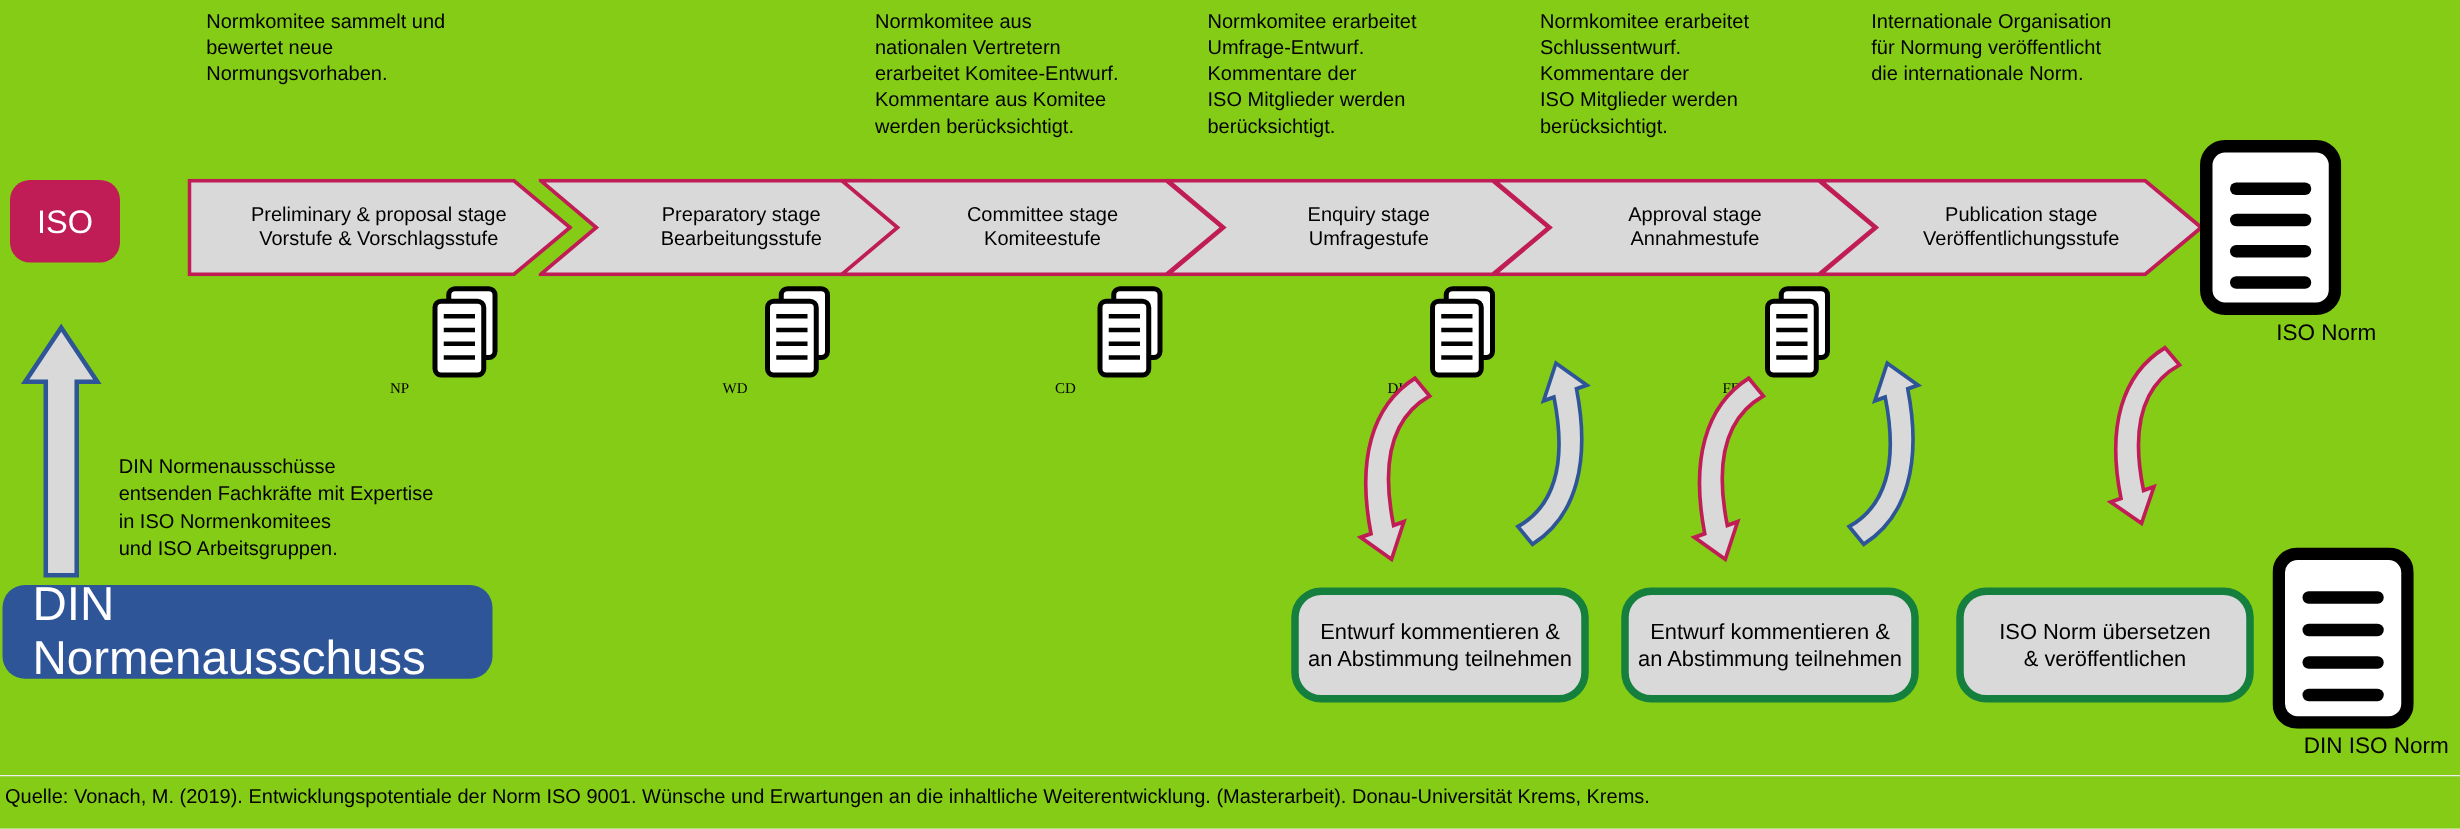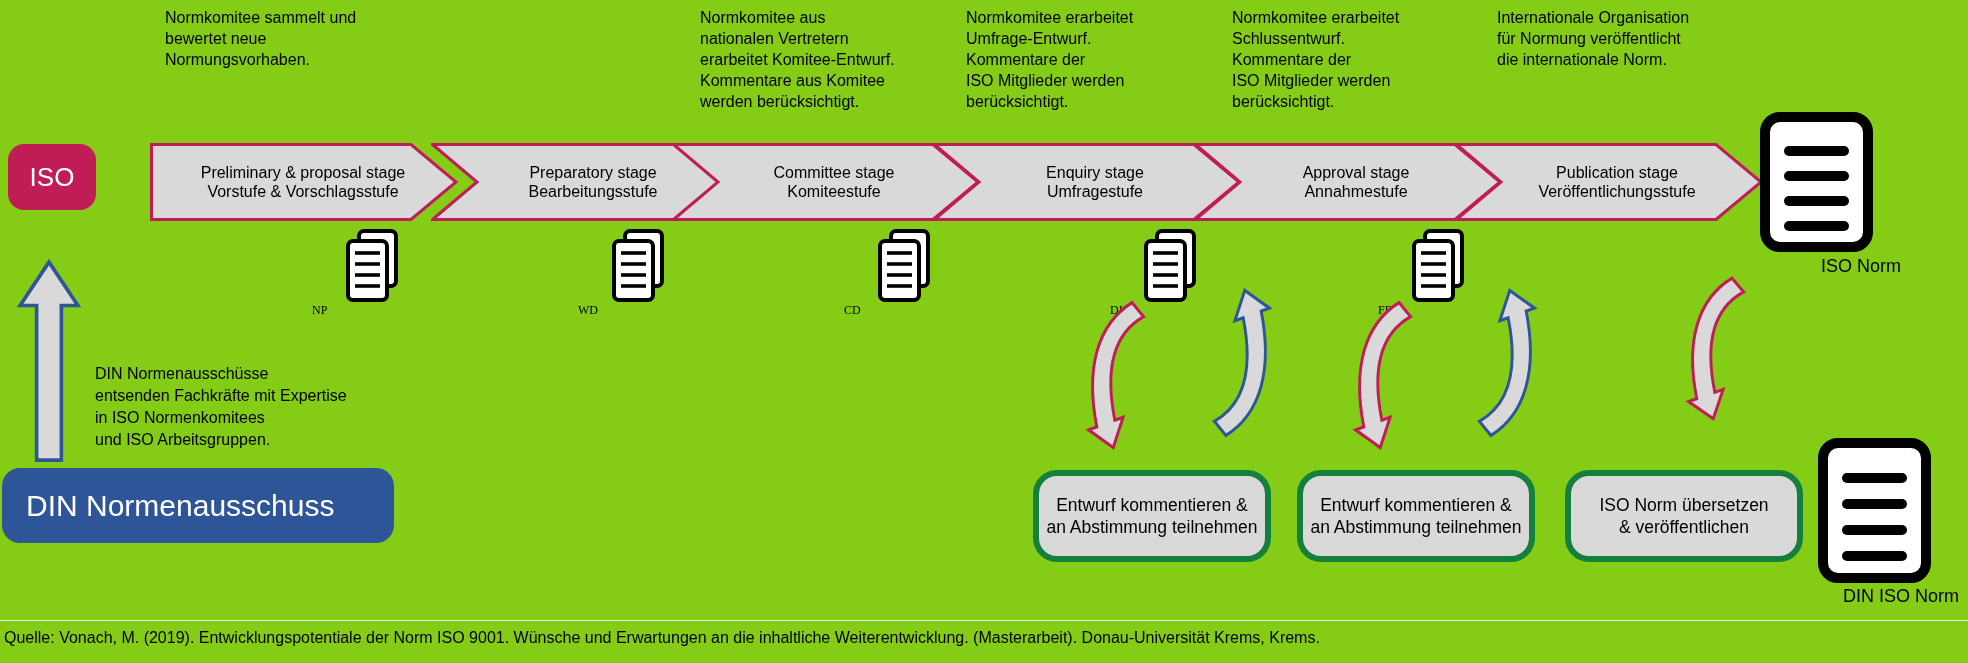--- a/index.html
+++ b/index.html
@@ -50,21 +50,21 @@
     display: flex; align-items: center; justify-content: center;
   }
 
   
   .din-box {
     position: absolute; left: 2px; top: 468px;
     width: 392px; height: 75px;
     background: #2e5597;
     border-radius: 18px;
     color: #fff;
-    font-size: 30px;
+    font-size: 38px;
     display: flex; align-items: center;
     padding-left: 24px;
   }
 
   
   .doc-stack { position: absolute; top: 228px; width: 56px; height: 76px; }
   .doc-label {
     position: absolute; top: 303px; width: 120px;
     text-align: left; font-size: 12px; font-family: Liberation Serif, serif;
   }

